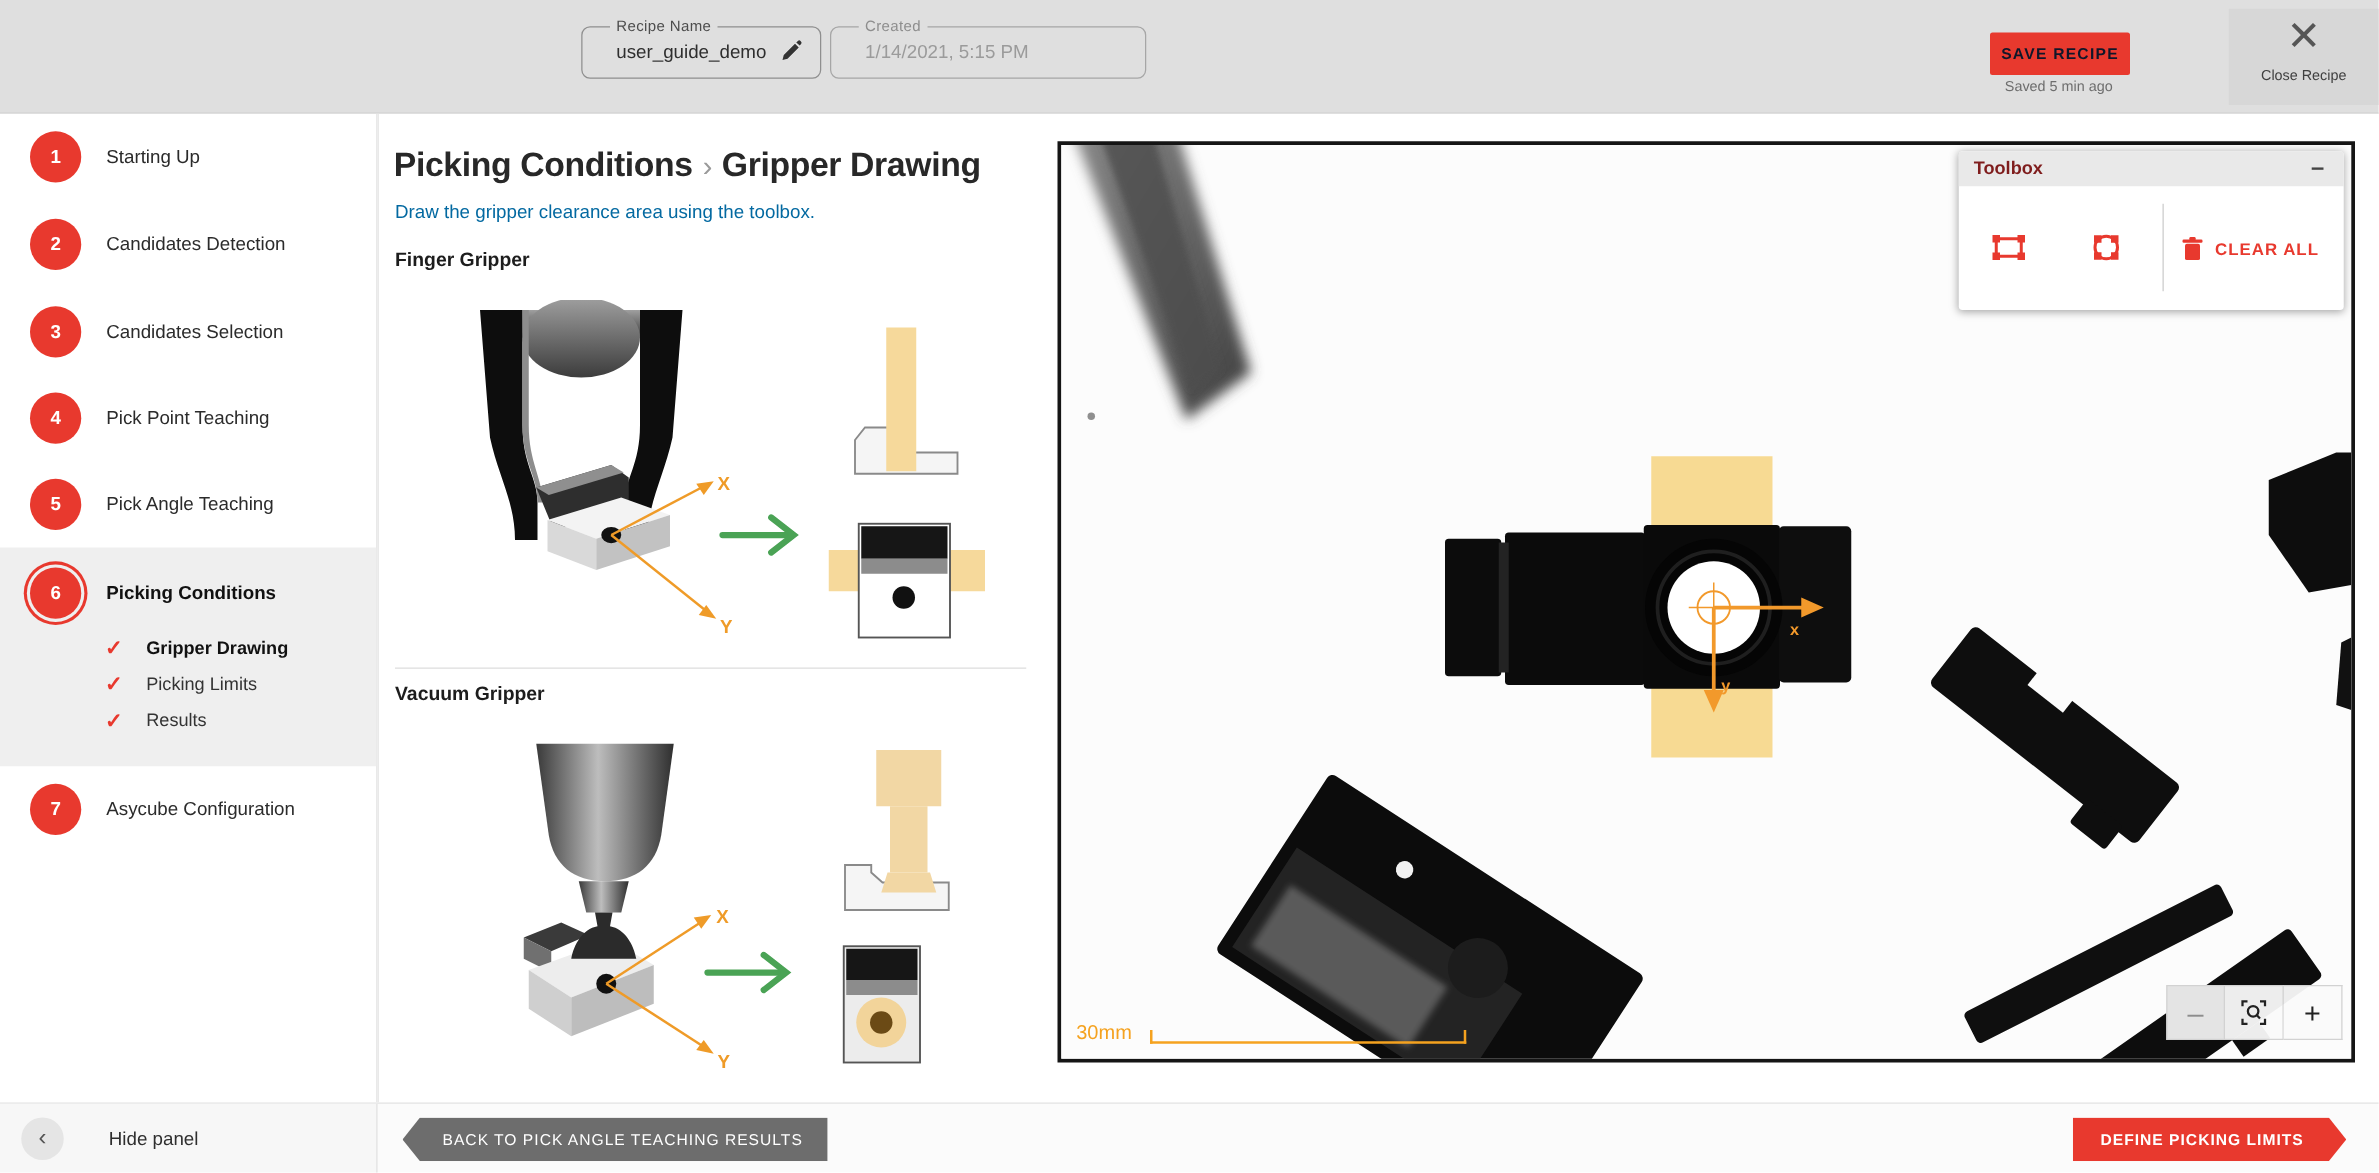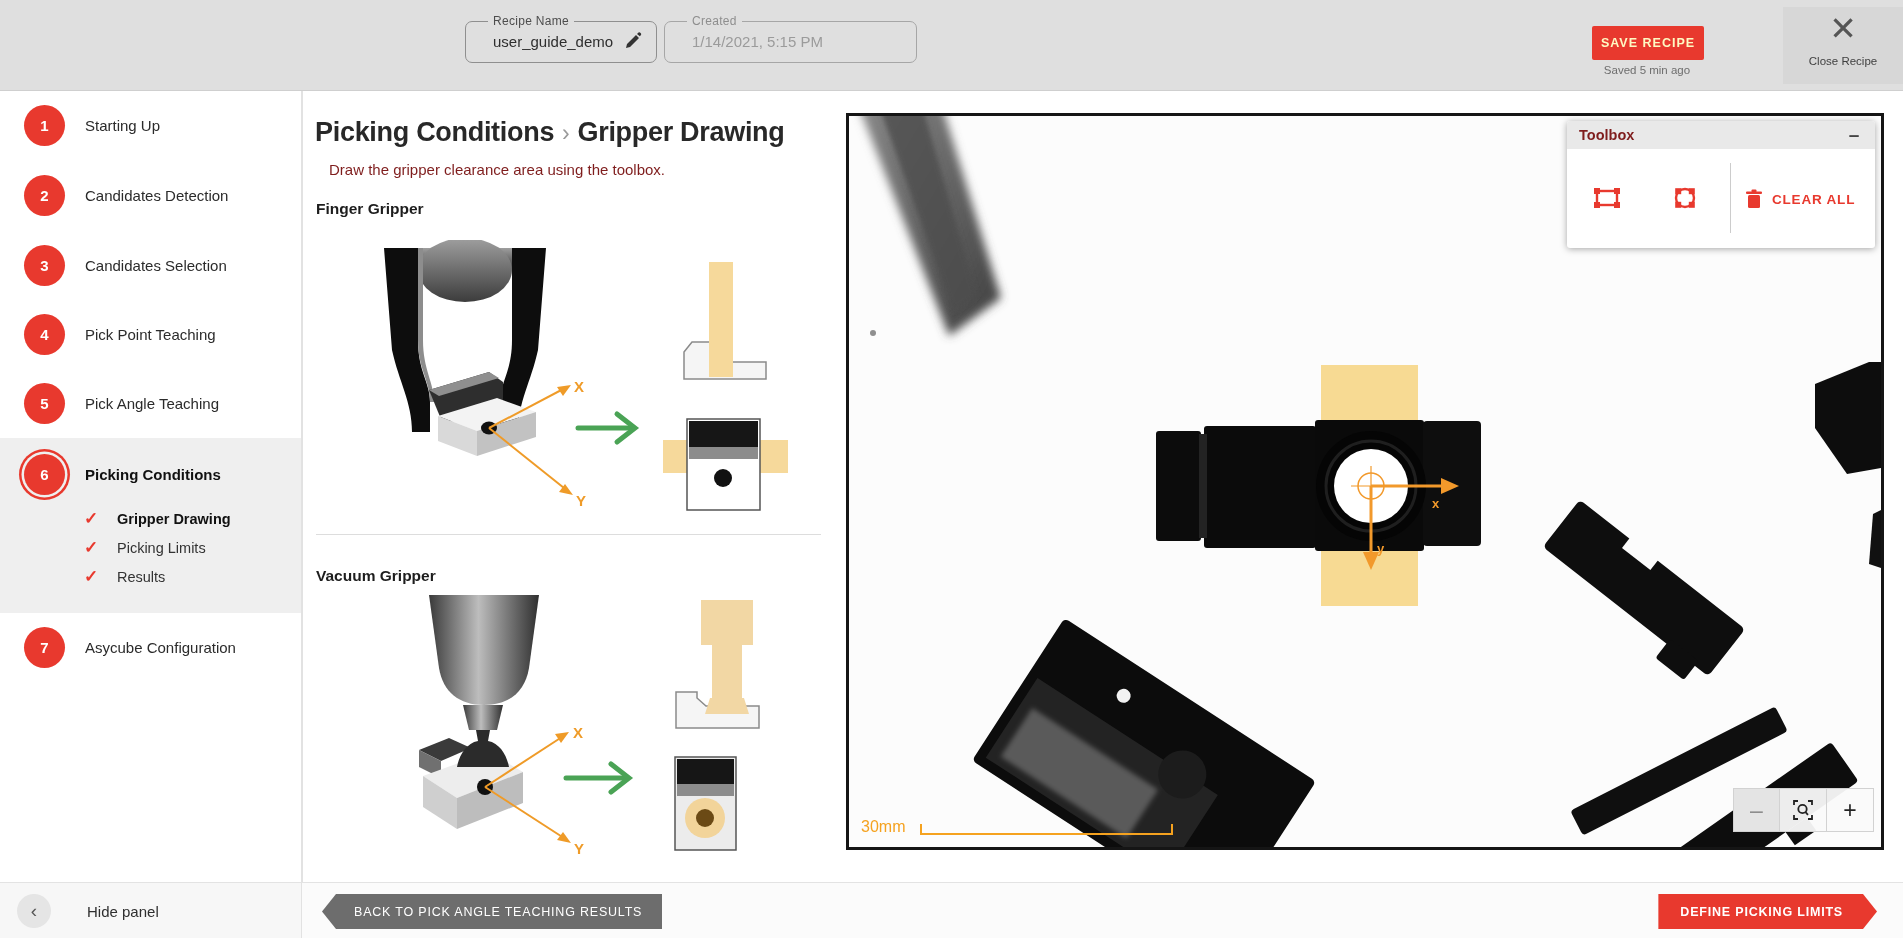--- a/index.html
+++ b/index.html
@@ -20,21 +20,21 @@
   .fs-recipe { left:465px; width:192px; }
   .fs-created { left:664px; width:253px; border-color:#a6a6a6; }
   .fs-label { position:absolute; left:22px; top:-8px; padding:0 5px; background:#dfdfdf;
               font-size:12px; color:#4d4d4d; letter-spacing:0.3px; }
   .fs-created .fs-label { color:#8e8e8e; }
   .fs-value { position:absolute; left:27px; top:11px; font-size:15px; color:#2e2e2e; }
   .fs-created .fs-value { color:#9b9b9b; }
   .pencil-btn { position:absolute; right:12px; top:9px; width:22px; height:22px;
                 background:none; border:none; cursor:pointer; }
   .save-btn { position:absolute; left:1592px; top:26px; width:112px; height:34px;
-              background:#e8392e; color:#fef9c3; border:none; border-radius:2px;
+              background:#e8392e; color:#0f172a; border:none; border-radius:2px;
               font-family:"Liberation Sans",sans-serif;
               font-size:12.5px; font-weight:bold; letter-spacing:1px; cursor:pointer; }
   .saved-status { position:absolute; left:1577px; top:64px; width:140px; text-align:center;
                   font-size:11.5px; color:#6e6e6e; }
   .close-tile { position:absolute; left:1783px; top:7px; width:120px; height:77px;
                 background:#d7d7d7; text-align:center; cursor:pointer; }
   .close-x { font-size:33px; font-weight:300; color:#555; line-height:44px; display:block; }
   .close-label { font-size:11.5px; color:#3f3f3f; }
 
   
@@ -52,24 +52,24 @@
   .substep .check { position:absolute; left:84px; top:1px; color:#e8392e; font-size:17px; font-weight:bold; }
   .substep-label { position:absolute; left:117px; line-height:24px; font-size:14.5px; color:#333; }
   .substep.current .substep-label { font-weight:bold; color:#111; }
 
   
   .main { position:absolute; left:302px; top:91px; width:1601px; height:791px;
           background:#fff; border-left:1px solid #e2e2e2; }
   .breadcrumb { position:absolute; left:12px; top:26px; font-size:27px; font-weight:bold;
                 color:#282828; letter-spacing:-0.3px; }
   .breadcrumb .sep { color:#9a9a9a; font-weight:normal; font-size:23px; padding:0 8px; }
-  .instruction { position:absolute; left:26px; top:70px; font-size:15px; color:#7f1d1d; }
+  .instruction { position:absolute; left:13px; top:70px; font-size:15px; color:#0369a1; }
   .section-label { position:absolute; left:13px; font-size:15.5px; font-weight:bold; color:#1d1d1d; }
   .lbl-finger { top:109px; }
-  .lbl-vacuum { top:476px; }
+  .lbl-vacuum { top:456px; }
   .divider { position:absolute; left:13px; top:443px; width:505px; height:1px; background:#ddd; }
   .illus { position:absolute; }
   .illus-finger { left:68px; top:149px; }
   .illus-vacuum { left:98px; top:489px; }
 
   
   .camera { position:absolute; left:543px; top:22px; width:1038px; height:737px;
             background:#fcfcfc; border:3px solid #151515; cursor:crosshair; }
   .camera svg.scene { position:absolute; left:0; top:0; }
 

